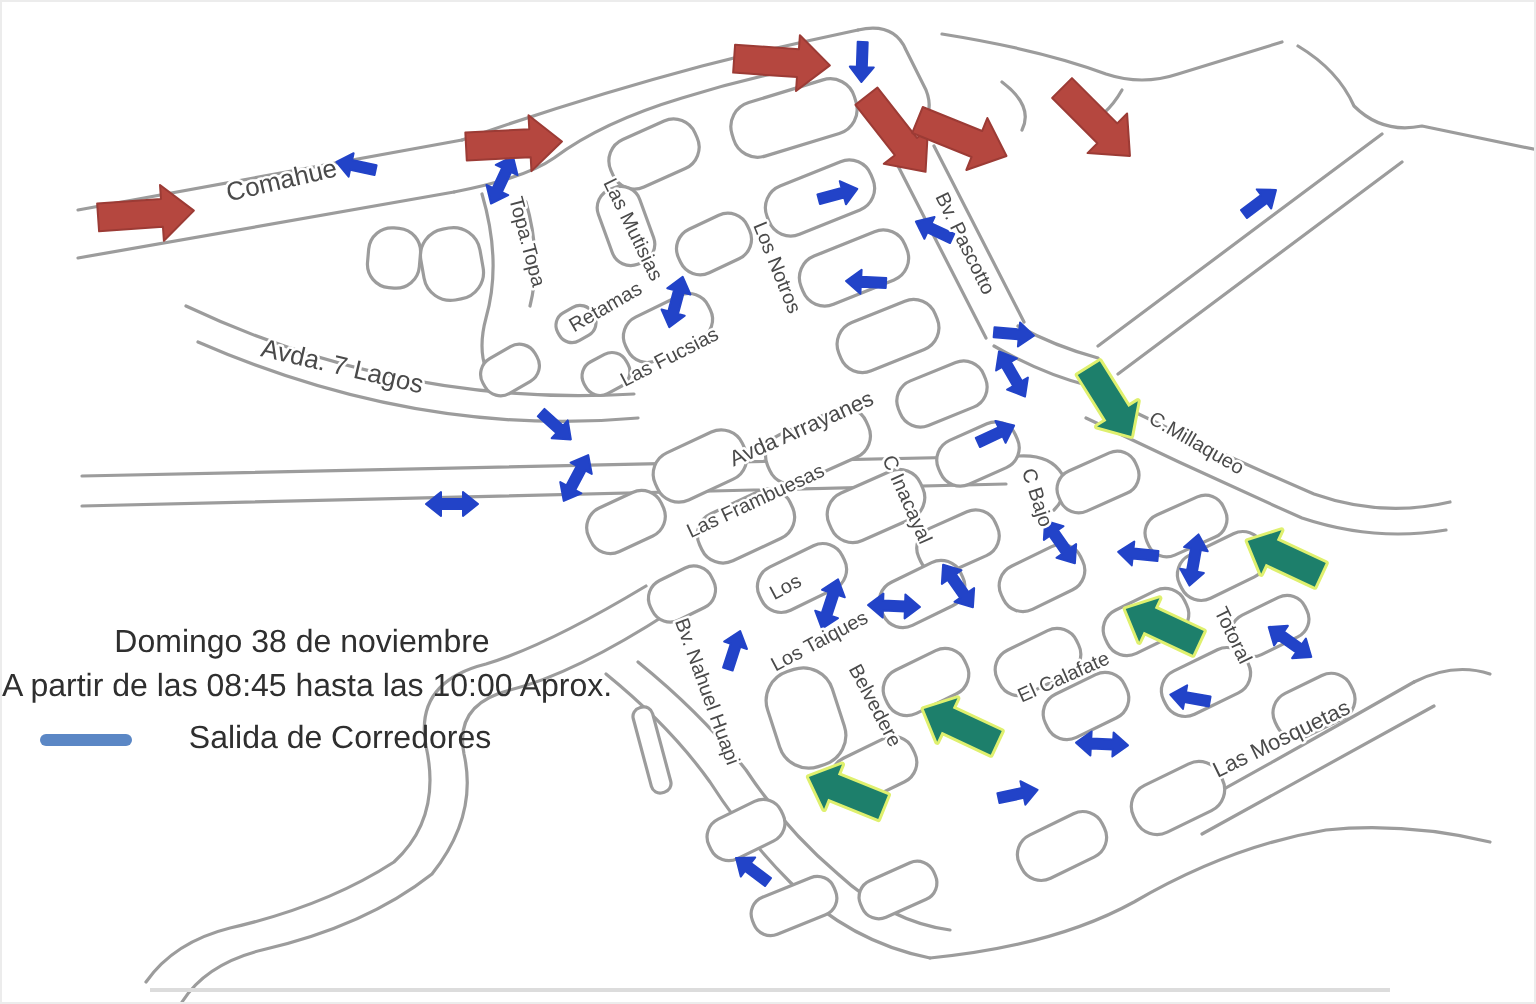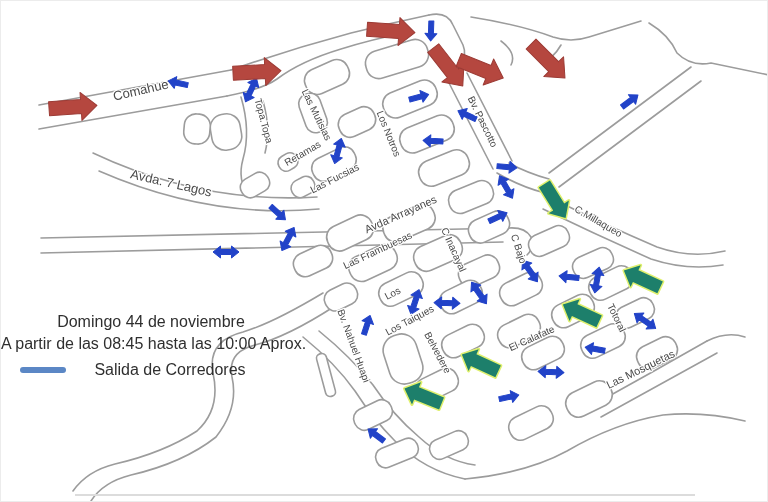--- a/index.html
+++ b/index.html
@@ -151,20 +151,20 @@
       <text x="0" y="0" fill="#4a4a4a" font-size="10" text-anchor="middle" dominant-baseline="middle" stroke="#ffffff" stroke-width="2.5" stroke-linejoin="round" style="paint-order:stroke" transform="translate(392 293) rotate(-28)">Los</text>
       <text x="0" y="0" fill="#4a4a4a" font-size="10" text-anchor="middle" dominant-baseline="middle" stroke="#ffffff" stroke-width="2.5" stroke-linejoin="round" style="paint-order:stroke" transform="translate(409 320) rotate(-28)">Los Taiques</text>
       <text x="0" y="0" fill="#4a4a4a" font-size="10" text-anchor="middle" dominant-baseline="middle" stroke="#ffffff" stroke-width="2.5" stroke-linejoin="round" style="paint-order:stroke" transform="translate(436 352) rotate(62)">Belvedere</text>
       <text x="0" y="0" fill="#4a4a4a" font-size="10" text-anchor="middle" dominant-baseline="middle" stroke="#ffffff" stroke-width="2.5" stroke-linejoin="round" style="paint-order:stroke" transform="translate(531 338) rotate(-24)">El Calafate</text>
       <text x="0" y="0" fill="#4a4a4a" font-size="10" text-anchor="middle" dominant-baseline="middle" stroke="#ffffff" stroke-width="2.5" stroke-linejoin="round" style="paint-order:stroke" transform="translate(615 317) rotate(64)">Totoral</text>
       <text x="0" y="0" fill="#4a4a4a" font-size="11" text-anchor="middle" dominant-baseline="middle" stroke="#ffffff" stroke-width="2.5" stroke-linejoin="round" style="paint-order:stroke" transform="translate(640 369) rotate(-26)">Las Mosquetas</text>
       <text x="0" y="0" fill="#4a4a4a" font-size="10" text-anchor="middle" dominant-baseline="middle" stroke="#ffffff" stroke-width="2.5" stroke-linejoin="round" style="paint-order:stroke" transform="translate(352 345) rotate(70)">Bv. Nahuel Huapi</text>
       <rect x="74" y="493" width="620" height="2" fill="#dcdcdc"></rect>
     </svg>
   <div class="legend">
-    <div class="l1">Domingo 44 de noviembre</div>
+    <div class="l1">Domingo 38 de noviembre</div>
     <div class="l2">A partir de las 08:45 hasta las 10:00 Aprox.</div>
     <div class="l3">
       <span class="swatch" style="background: rgb(91, 135, 197);"></span>
       <span>Salida de Corredores</span>
     </div>
   </div>
 </div>
 
 </body></html>

